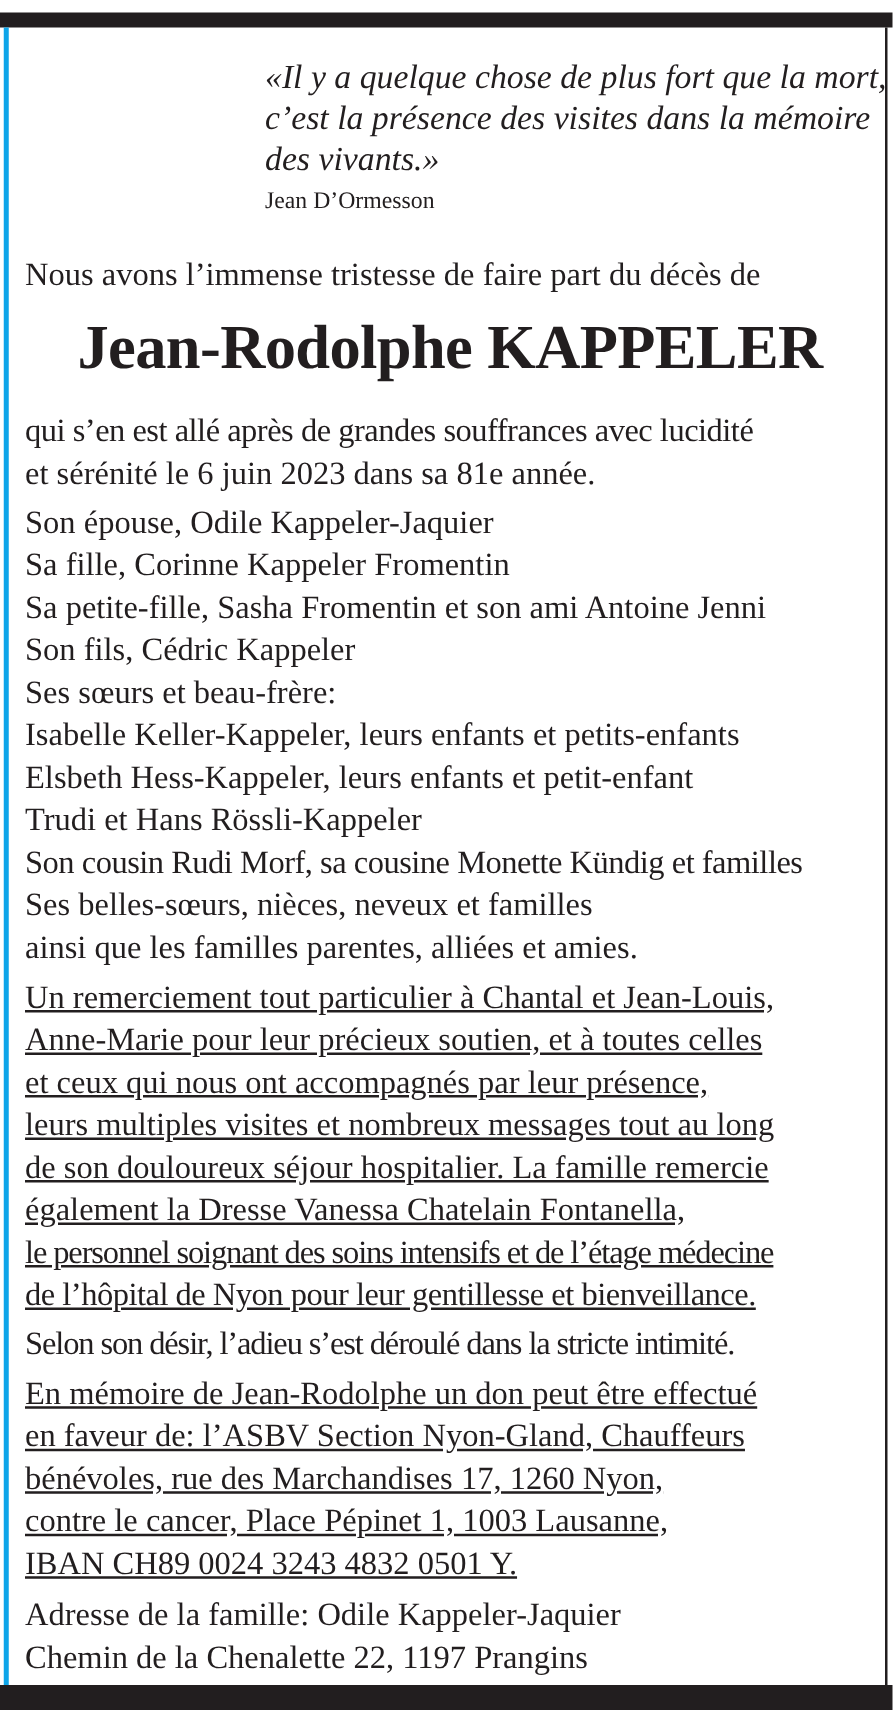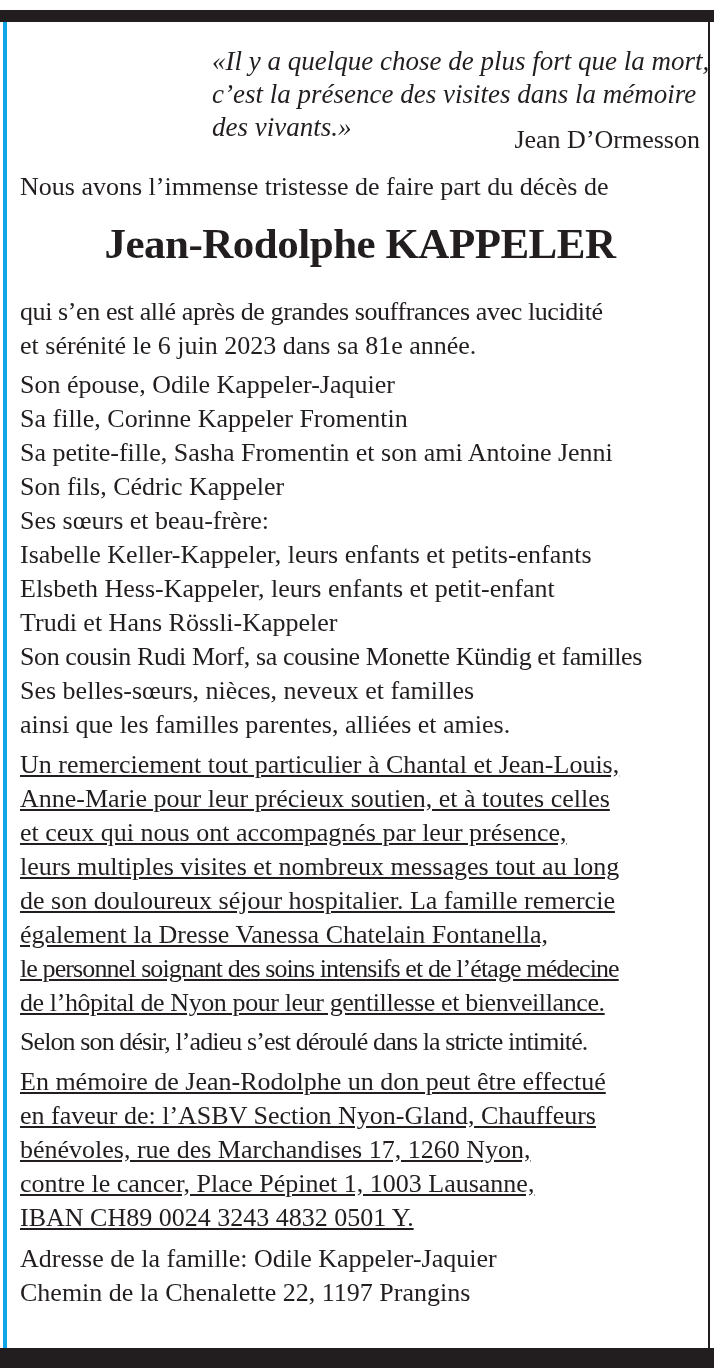--- a/index.html
+++ b/index.html
@@ -59,37 +59,38 @@
   .quote-block .qline {
     font-style: italic;
     font-size: 27px;
     line-height: 33px;
     white-space: nowrap;
   }
   .quote-last-row {
     display: flex;
     justify-content: space-between;
     align-items: baseline;
+    flex-direction: column;
   }
   .attribution {
     font-style: normal;
-    font-size: 26px;
+    font-size: 19px;
     position: relative;
-    top: 12px;
+    top: 0;
     white-space: nowrap;
     text-align: right;
   }
   .intro {
     margin-top: 26px;
   }
   h1.deceased {
     margin: 18px 0 0 0;
     padding: 0;
     text-align: center;
-    font-size: 43px;
+    font-size: 50px;
     line-height: 44px;
     font-weight: bold;
     letter-spacing: -0.5px;
   }
   .section { margin-top: 0; }
   .death-block    { margin-top: 29px; }
   .family-block   { margin-top: 5px; }
   .thanks-block   { margin-top: 6px; text-decoration: underline; }
   .farewell-block { margin-top: 5px; }
   .donation-block { margin-top: 6px; text-decoration: underline; }

